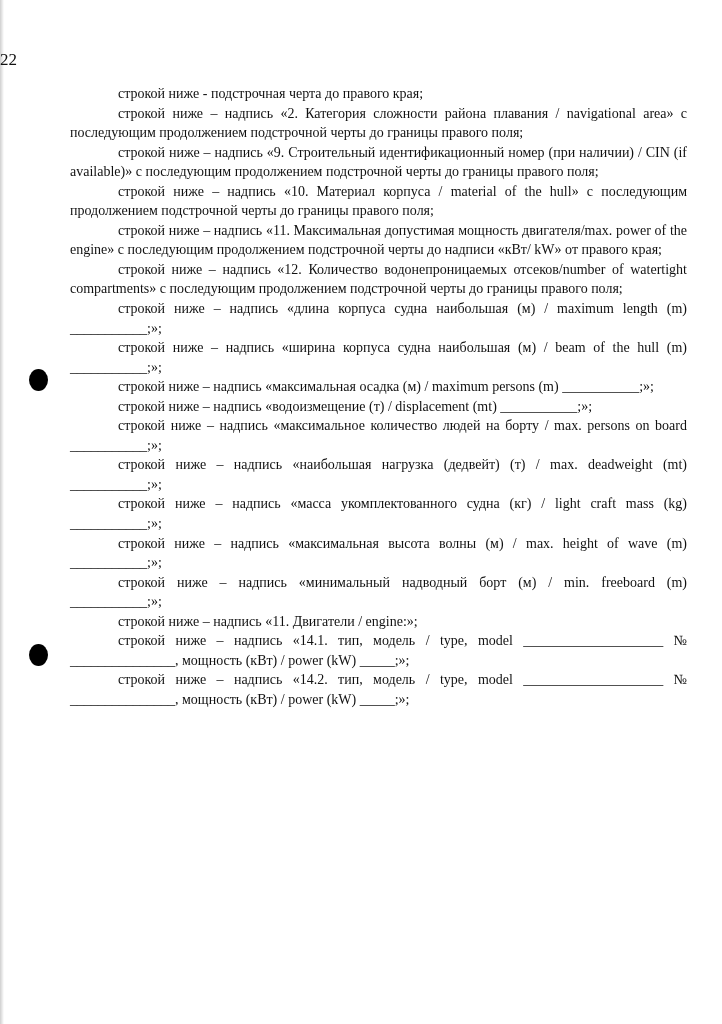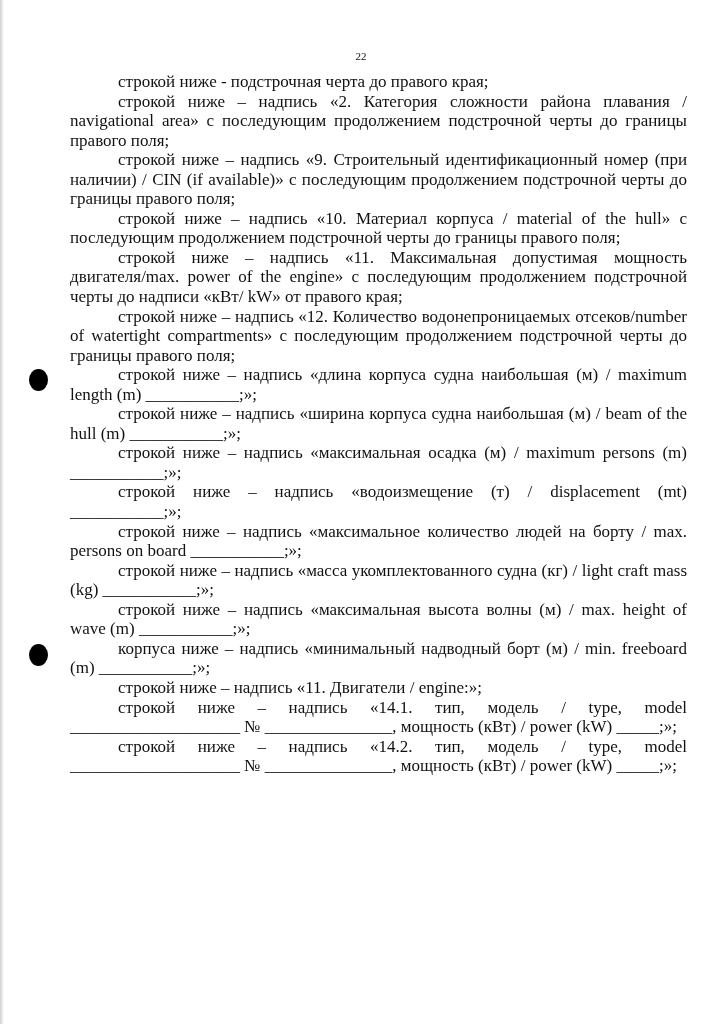--- a/index.html
+++ b/index.html
@@ -1,19 +1,19 @@
 <!DOCTYPE html>
 <html><head>
 <meta charset="utf-8">
 <style>
   html, body { margin: 0; padding: 0; background: #ffffff; }
   body { width: 722px; height: 1024px; position: relative; overflow: hidden;
          font-family: "Liberation Serif", "DejaVu Serif", serif; color: #111; }
-  .page-number { position: absolute; top: 50px; left: 0; width: 722px; text-align: center; font-size: 11px; }
-  .body-text { position: absolute; top: 72px; left: 70px; width: 617px; font-size: 17px; line-height: 19.55px; }
+  .page-number { position: absolute; top: 50px; left: 0; width: 722px; text-align: left; font-size: 17px; }
+  .body-text { position: absolute; top: 84px; left: 70px; width: 617px; font-size: 14px; line-height: 19.55px; }
   .para { text-align: justify; text-indent: 48px; margin: 0; }
   .punch-hole { position: absolute; width: 19px; height: 22px; background: #000; border-radius: 50%; left: 29px; }
   .hole-1 { top: 369px; }
   .hole-2 { top: 644px; }
   .left-edge { position: absolute; left: 0; top: 0; width: 4px; height: 1024px; background: linear-gradient(90deg, #cfcfcf, #ffffff); }
 </style>
 </head>
 <body>
 
 <div class="left-edge"></div>
@@ -28,19 +28,20 @@
   <p class="para">строкой ниже – надпись «2. Категория сложности района плавания / navigational area» с последующим продолжением подстрочной черты до границы правого поля;</p>
   <p class="para">строкой ниже – надпись «9. Строительный идентификационный номер (при наличии) / CIN (if available)» с последующим продолжением подстрочной черты до границы правого поля;</p>
   <p class="para">строкой ниже – надпись «10. Материал корпуса / material of the hull» с последующим продолжением подстрочной черты до границы правого поля;</p>
   <p class="para">строкой ниже – надпись «11. Максимальная допустимая мощность двигателя/max. power of the engine» с последующим продолжением подстрочной черты до надписи «кВт/ kW» от правого края;</p>
   <p class="para">строкой ниже – надпись «12. Количество водонепроницаемых отсеков/number of watertight compartments» с последующим продолжением подстрочной черты до границы правого поля;</p>
   <p class="para">строкой ниже – надпись «длина корпуса судна наибольшая (м) / maximum length (m) ___________;»;</p>
   <p class="para">строкой ниже – надпись «ширина корпуса судна наибольшая (м) / beam of the hull (m) ___________;»;</p>
   <p class="para">строкой ниже – надпись «максимальная осадка (м) / maximum persons (m) ___________;»;</p>
   <p class="para">строкой ниже – надпись «водоизмещение (т) / displacement (mt) ___________;»;</p>
   <p class="para">строкой ниже – надпись «максимальное количество людей на борту / max. persons on board ___________;»;</p>
+  <p class="para">строкой ниже – надпись «наибольшая нагрузка (дедвейт) (т) / max. deadweight (mt) ___________;»;</p>
   <p class="para">строкой ниже – надпись «масса укомплектованного судна (кг) / light craft mass (kg) ___________;»;</p>
   <p class="para">строкой ниже – надпись «максимальная высота волны (м) / max. height of wave (m) ___________;»;</p>
-  <p class="para">корпуса ниже – надпись «минимальный надводный борт (м) / min. freeboard (m) ___________;»;</p>
+  <p class="para">строкой ниже – надпись «минимальный надводный борт (м) / min. freeboard (m) ___________;»;</p>
   <p class="para">строкой ниже – надпись «11. Двигатели / engine:»;</p>
   <p class="para">строкой ниже – надпись «14.1. тип, модель / type, model ____________________ № _______________, мощность (кВт) / power (kW) _____;»;</p>
   <p class="para">строкой ниже – надпись «14.2. тип, модель / type, model ____________________ № _______________, мощность (кВт) / power (kW) _____;»;</p>
 </div>
 
 </body></html>

